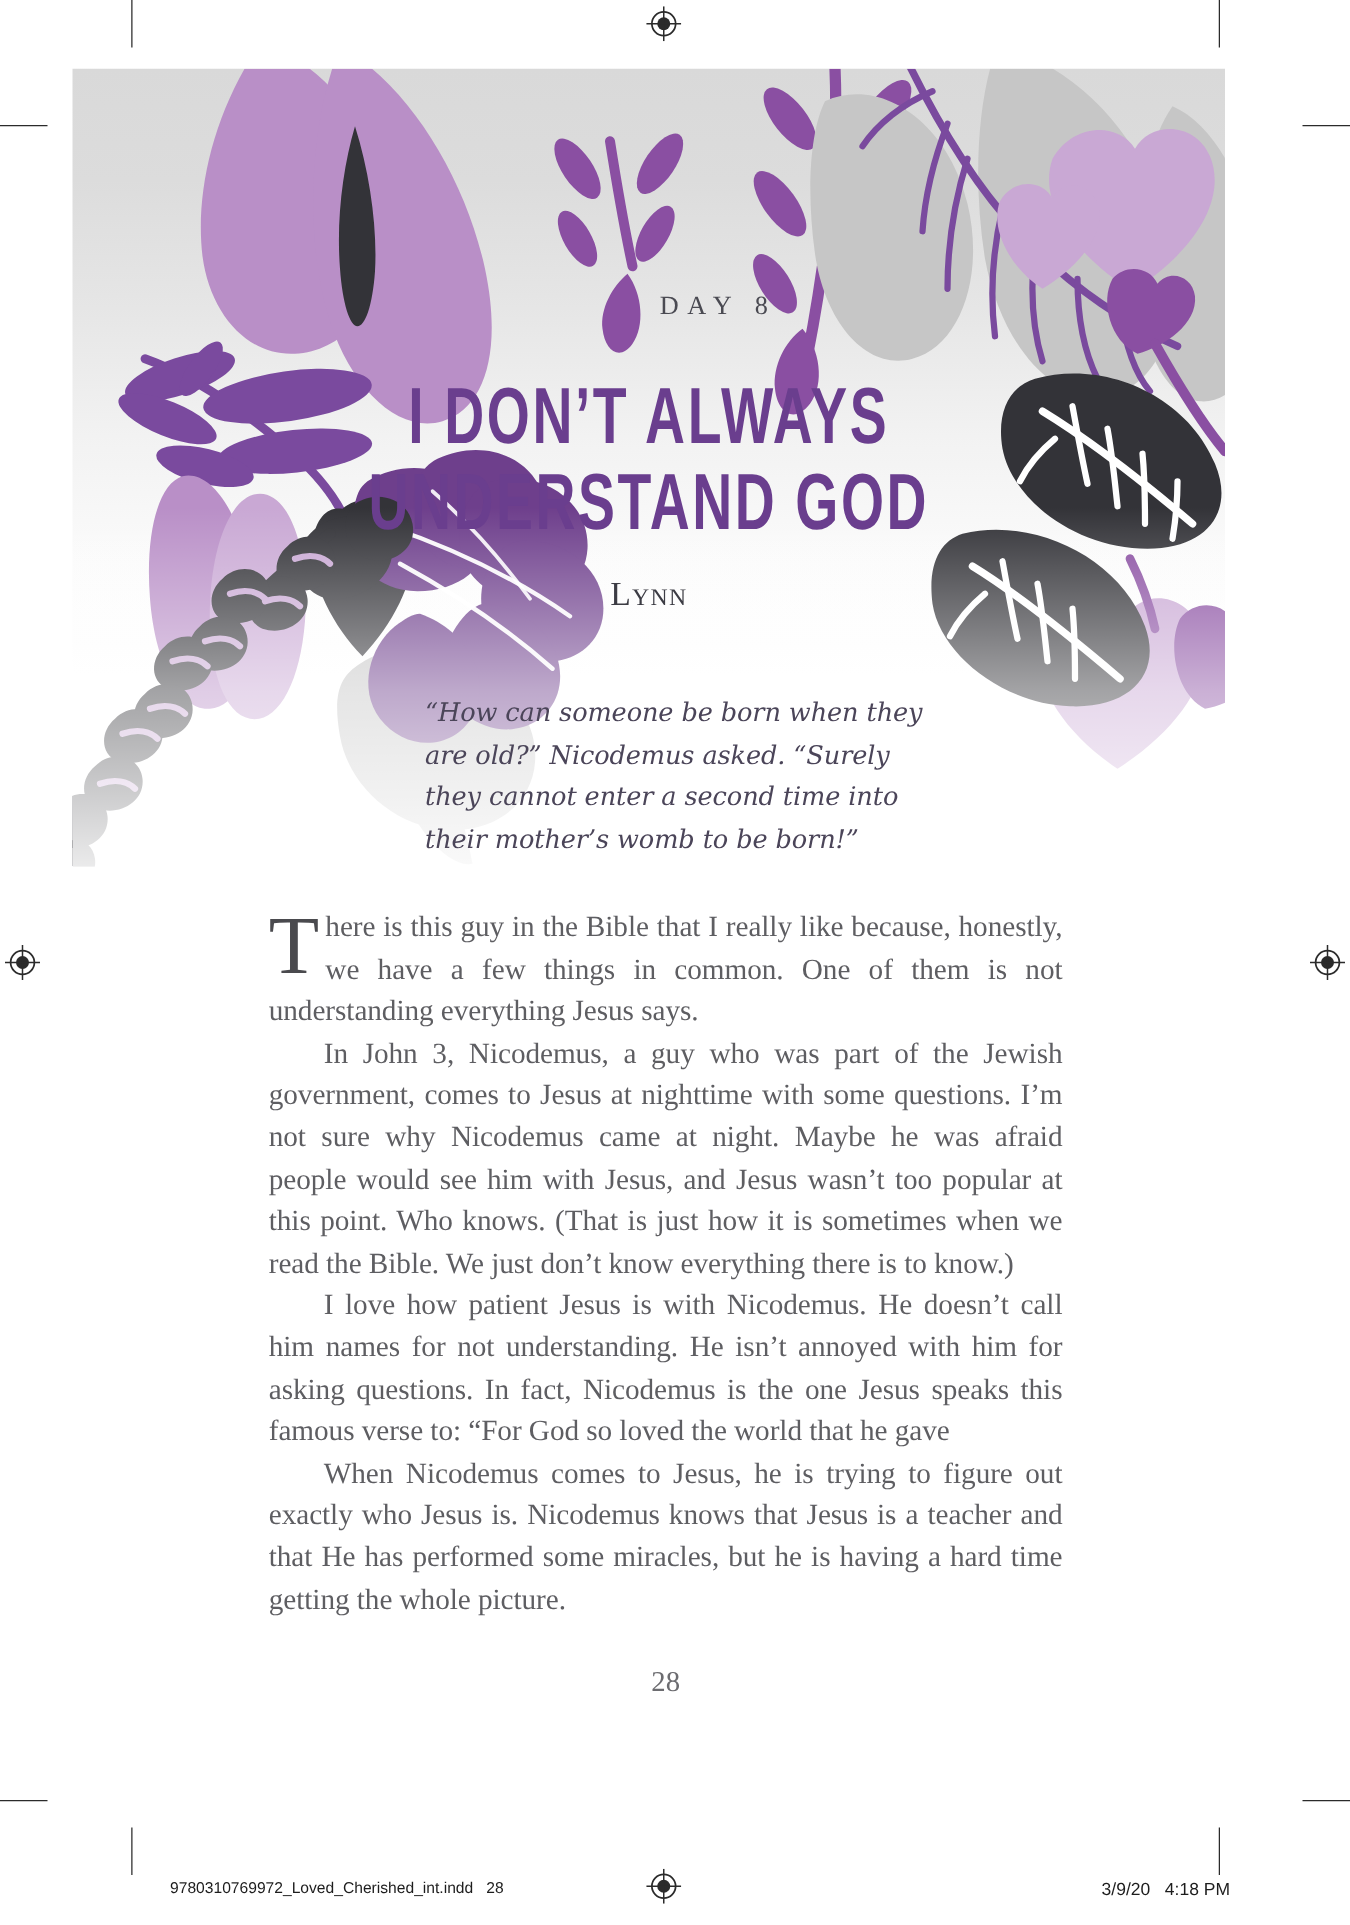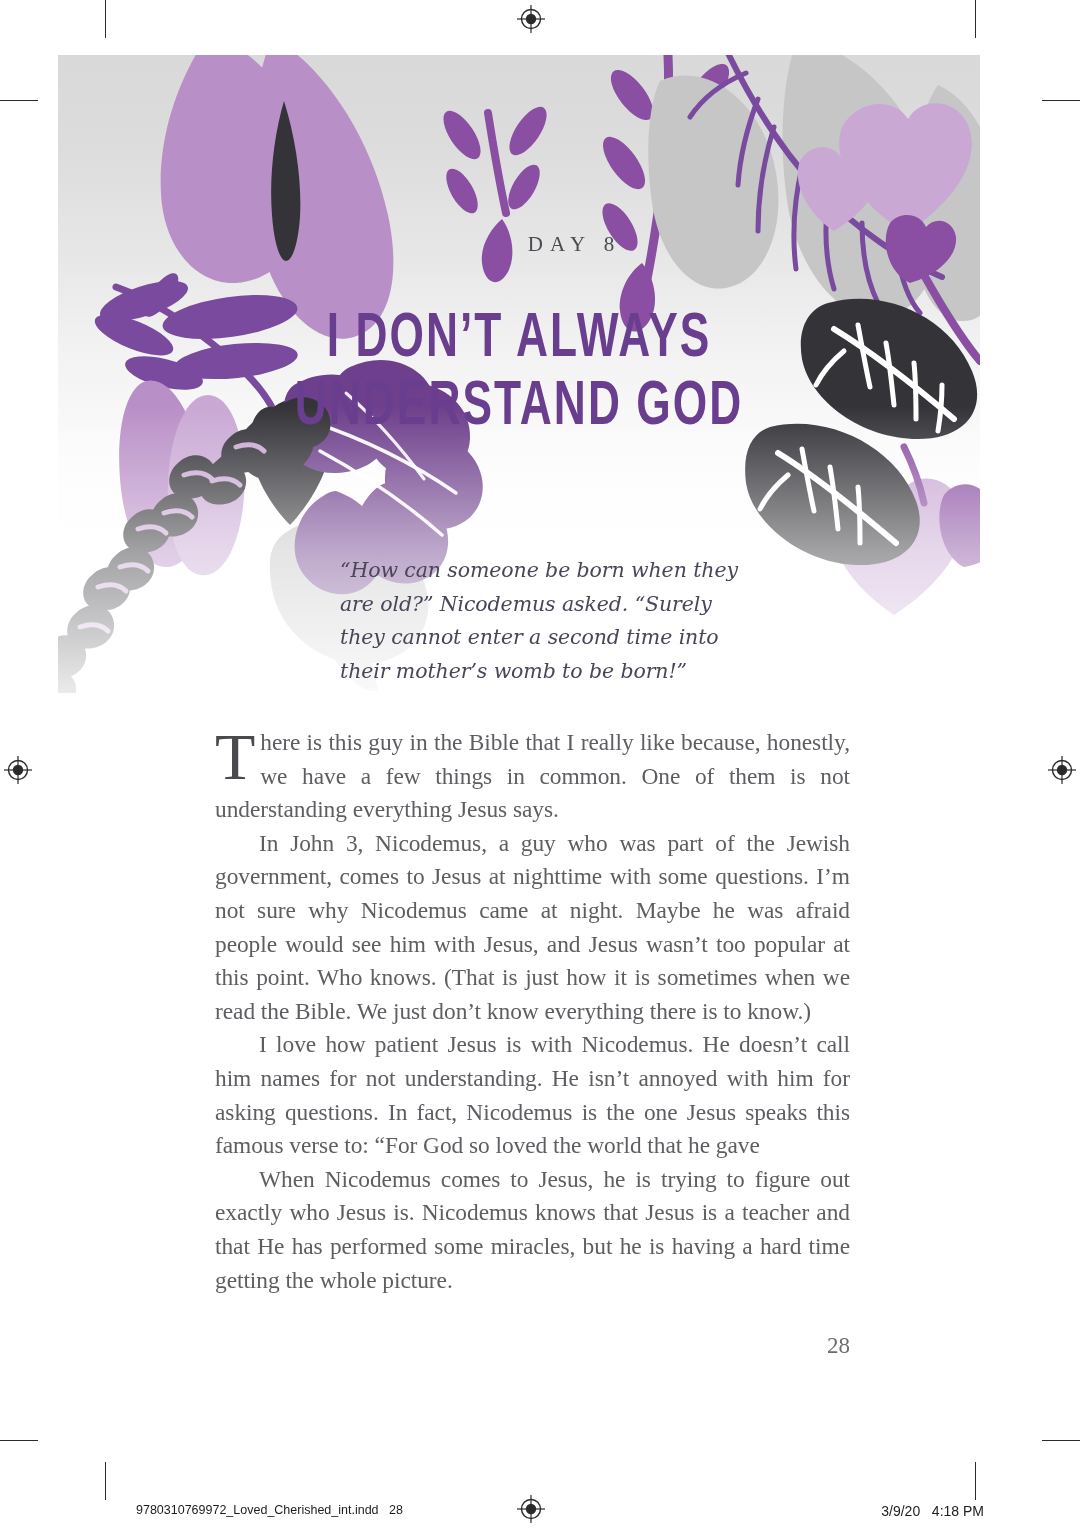--- a/index.html
+++ b/index.html
@@ -153,21 +153,21 @@
     line-height: 54px;
     color: #4a4a4e;
     padding: 2px 5px 0 0;
     margin-top: 2px;
   }
   .page-number {
     position: absolute;
     left: 215px;
     top: 1333px;
     width: 635px;
-    text-align: right;
+    text-align: center;
     font-family: "Liberation Serif", serif;
     font-size: 23px;
     color: #6c6c70;
   }
 
   
   .slug-left {
     position: absolute;
     left: 136px;
     top: 1503px;
@@ -420,20 +420,21 @@
   </svg>
 
   <div class="header-text">
     <div class="day-label">DAY 8</div>
 
     <div class="chapter-title">
       <div>I DON’T ALWAYS</div>
       <div>UNDERSTAND GOD</div>
     </div>
 
+    <div class="author-name">Lynn</div>
 
     <div class="scripture-quote">“How can someone be born when they are old?” Nicodemus asked. “Surely they cannot enter a second time into their mother’s womb to be born!”</div>
 
     <div class="scripture-ref">
       
     </div>
   </div>
 </div>
 
 <div class="body-col">

